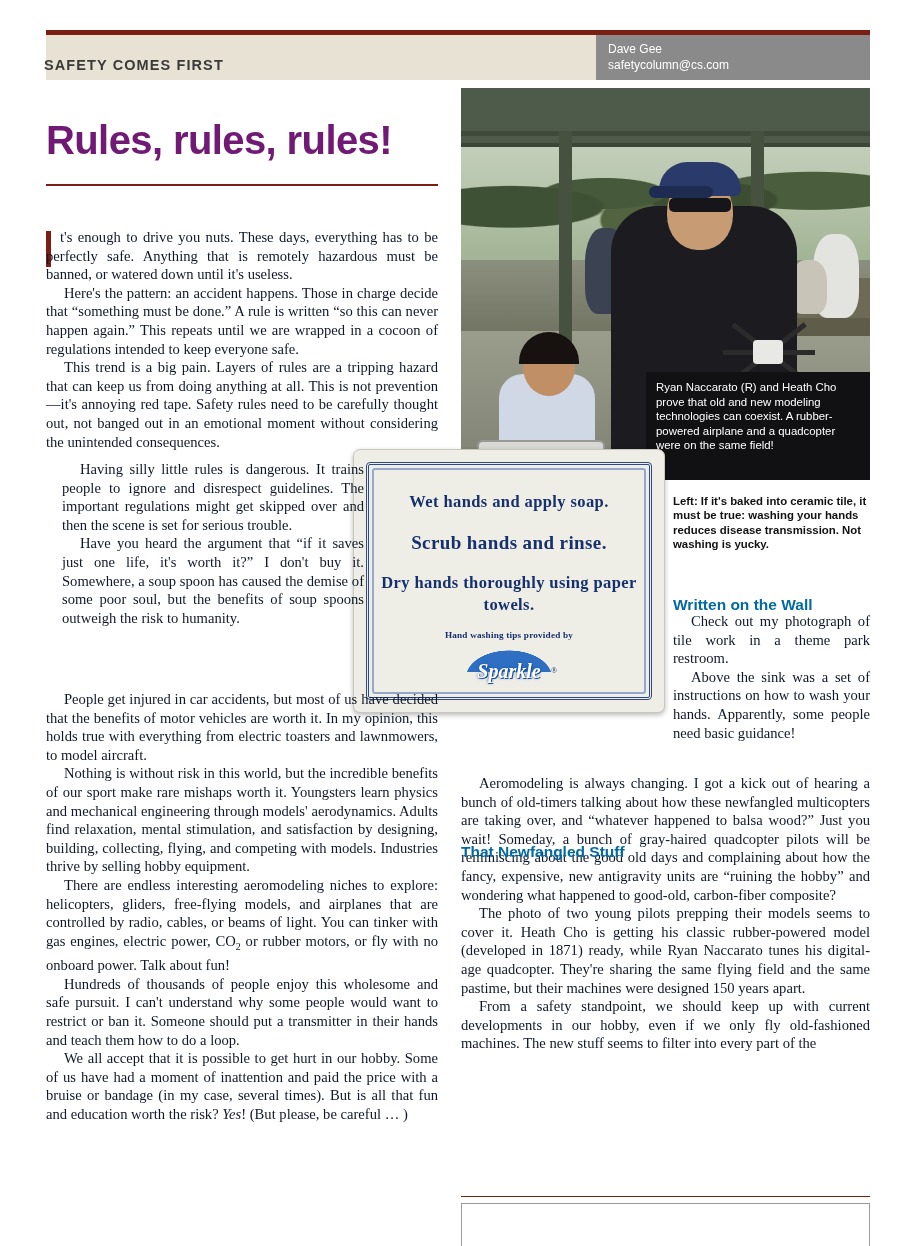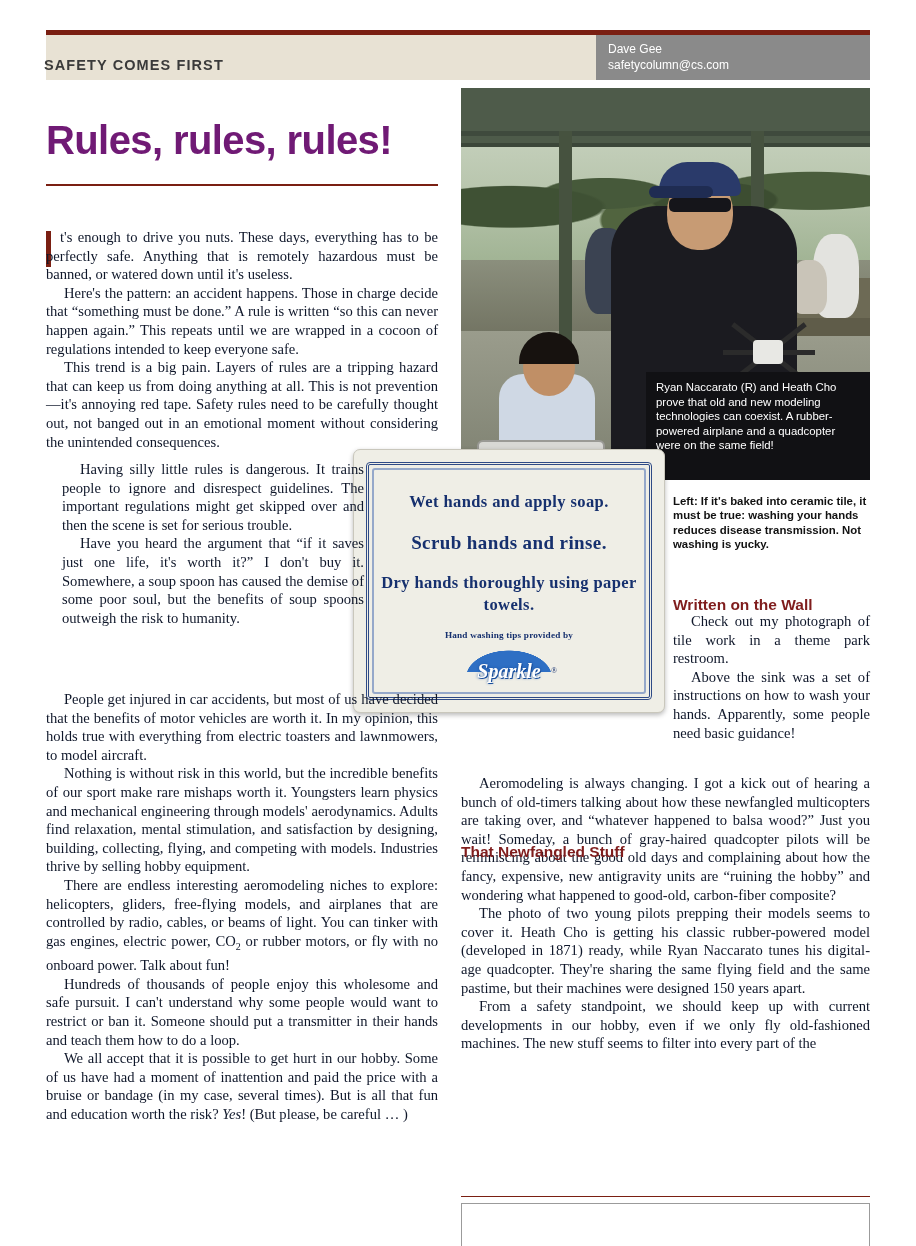--- a/index.html
+++ b/index.html
@@ -137,21 +137,21 @@
     background: #7a1f12;
   }
   #col-left-a p:first-child { text-indent: 14px; }
 
   
   .subhead {
     position: absolute;
     font-family: "Liberation Sans", sans-serif;
     font-weight: bold;
     font-size: 15.5px;
-    color: #7f1d1d;
+    color: #0369a1;
   }
   #subhead-wall { left: 673px; top: 596px; }
   #subhead-newfangled { left: 461px; top: 843px; }
 
   
   .photo {
     position: absolute;
     left: 461px;
     top: 88px;
     width: 409px;

